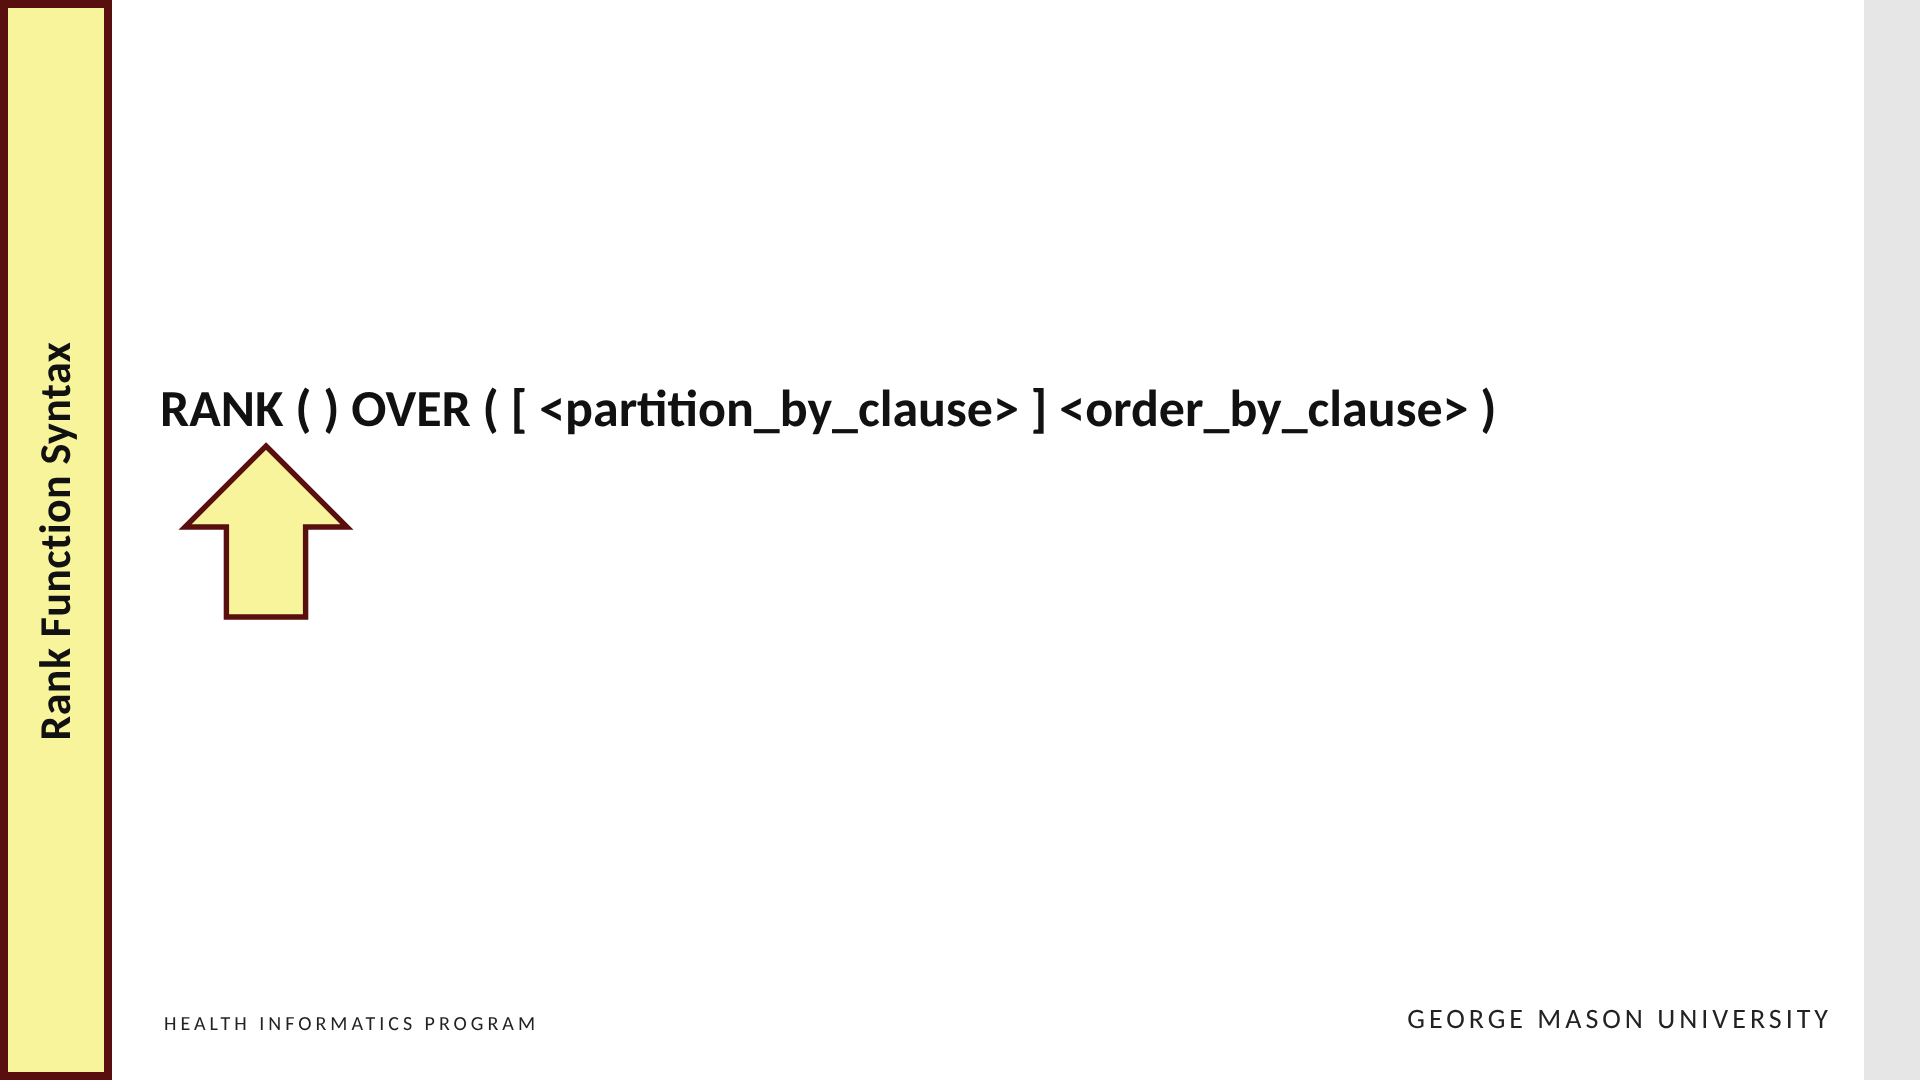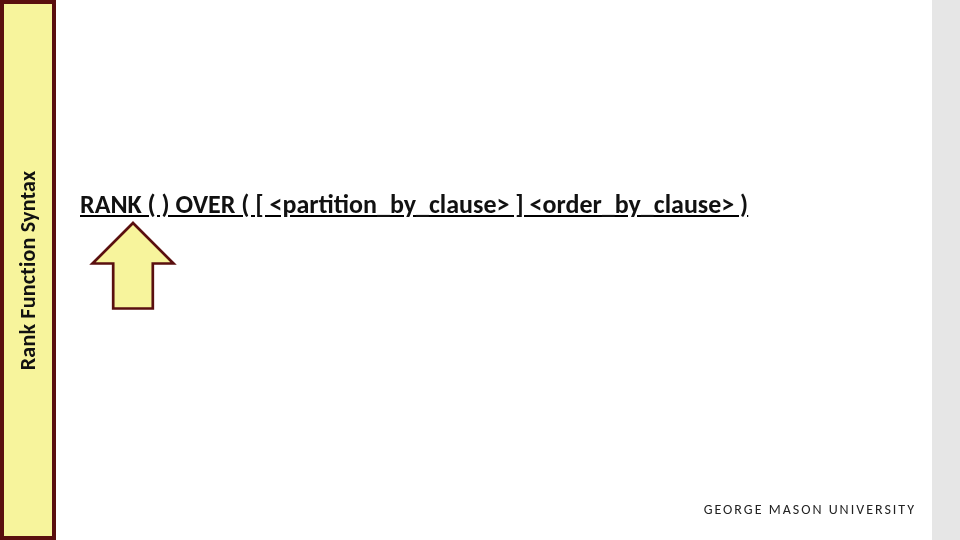--- a/index.html
+++ b/index.html
@@ -36,21 +36,20 @@
     font-weight: 700;
     font-size: 22px;
     color: #111;
     letter-spacing: 0.2px;
   }
   .content {
     position: absolute;
     left: 80px;
     top: 188px;
     right: 40px;
-    text-decoration: underline;
   }
   .syntax {
     font-size: 26px;
     font-weight: 700;
     color: #111;
     white-space: nowrap;
   }
   .arrow {
     position: absolute;
     left: 88px;
@@ -90,16 +89,17 @@
     <div class="syntax">RANK ( ) OVER ( [ &lt;partition_by_clause&gt; ] &lt;order_by_clause&gt; )</div>
   </div>
 
   <div class="arrow">
     <svg viewBox="0 0 100 110" width="90" height="100">
       <polygon points="50,5 95,50 72,50 72,100 28,100 28,50 5,50" stroke-width="3" fill="#f7f49c"></polygon>
       <polygon points="50,5 95,50 72,50 72,100 28,100 28,50 5,50" fill="none" stroke-width="3" stroke="#5a0f0f"></polygon>
     </svg>
   </div>
 
+  <div class="footer-left">HEALTH INFORMATICS PROGRAM</div>
 
   <div class="footer-right">GEORGE MASON UNIVERSITY</div>
 
 </div>
 
 </body></html>

